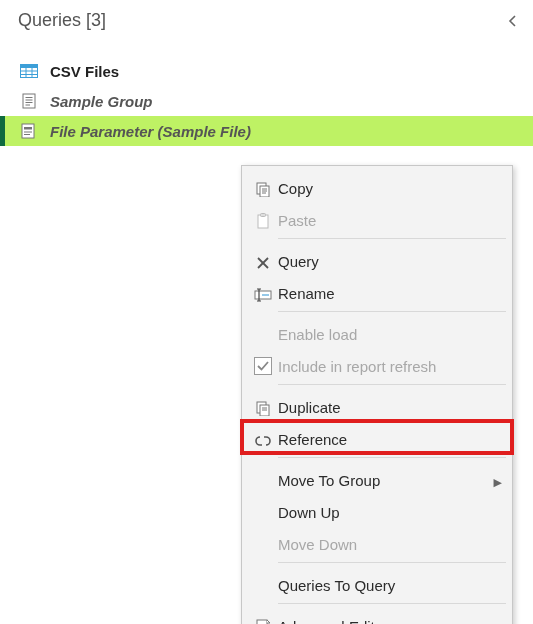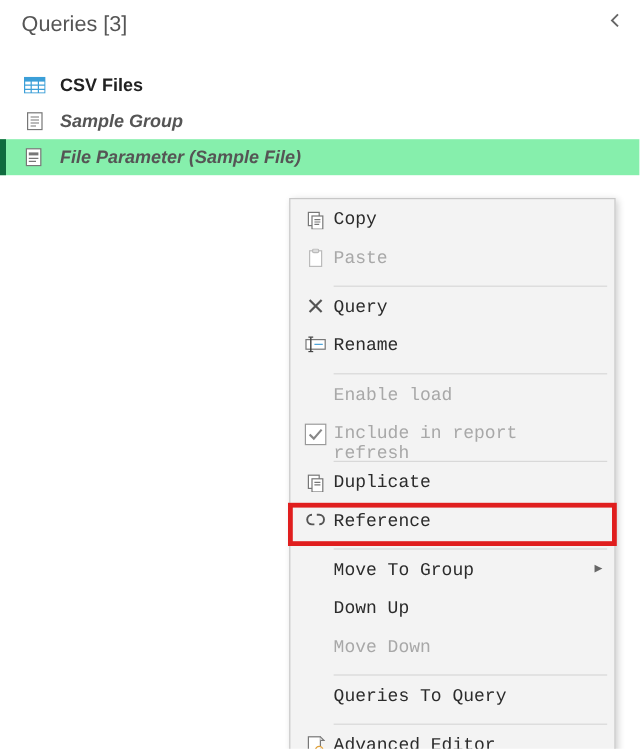--- a/index.html
+++ b/index.html
@@ -8,20 +8,21 @@
       font-size: 14px;
       color: #333;
       background: #fff;
       width: 533px;
       height: 624px;
       overflow: hidden;
       position: relative;
     }
     .panel-header {
       display: flex;
+      align-items: center;
       justify-content: space-between;
       padding: 10px 14px 6px 18px;
       font-size: 18px;
       color: #555;
       border-bottom: 1px solid transparent;
     }
     .panel-header .chevron {
       color: #666;
       font-size: 16px;
       cursor: pointer;
@@ -40,21 +41,21 @@
       font-weight: bold;
     }
     .query-item .icon {
       width: 22px;
       display: inline-flex;
       justify-content: center;
       margin-right: 10px;
     }
     .query-item.italic { font-style: italic; color: #555; }
     .query-item.selected {
-      background: #86efac;
+      background: #bef264;
       position: relative;
     }
     .query-item.selected::before {
       content: "";
       position: absolute;
       left: 0; top: 0; bottom: 0;
       width: 5px;
       background: #0F6B3F;
     }
     
@@ -63,28 +64,27 @@
       top: 165px;
       left: 241px;
       width: 272px;
       background: #F3F3F3;
       border: 1px solid #C7C7C7;
       box-shadow: 2px 2px 6px rgba(0,0,0,0.2);
       padding: 4px 0;
     }
     .menu-item {
       display: flex;
-      align-items: flex-start;
+      align-items: flex-end;
       padding: 5px 10px 5px 6px;
       font-size: 15px;
       color: #2b2b2b;
       cursor: pointer;
       height: 32px;
       position: relative;
-      font-family: Liberation Mono, monospace;
     }
     .menu-item .mi-icon {
       width: 30px;
       display: inline-flex;
       justify-content: center;
       align-items: center;
       color: #555;
     }
     .menu-item .mi-label {
       flex: 1;

